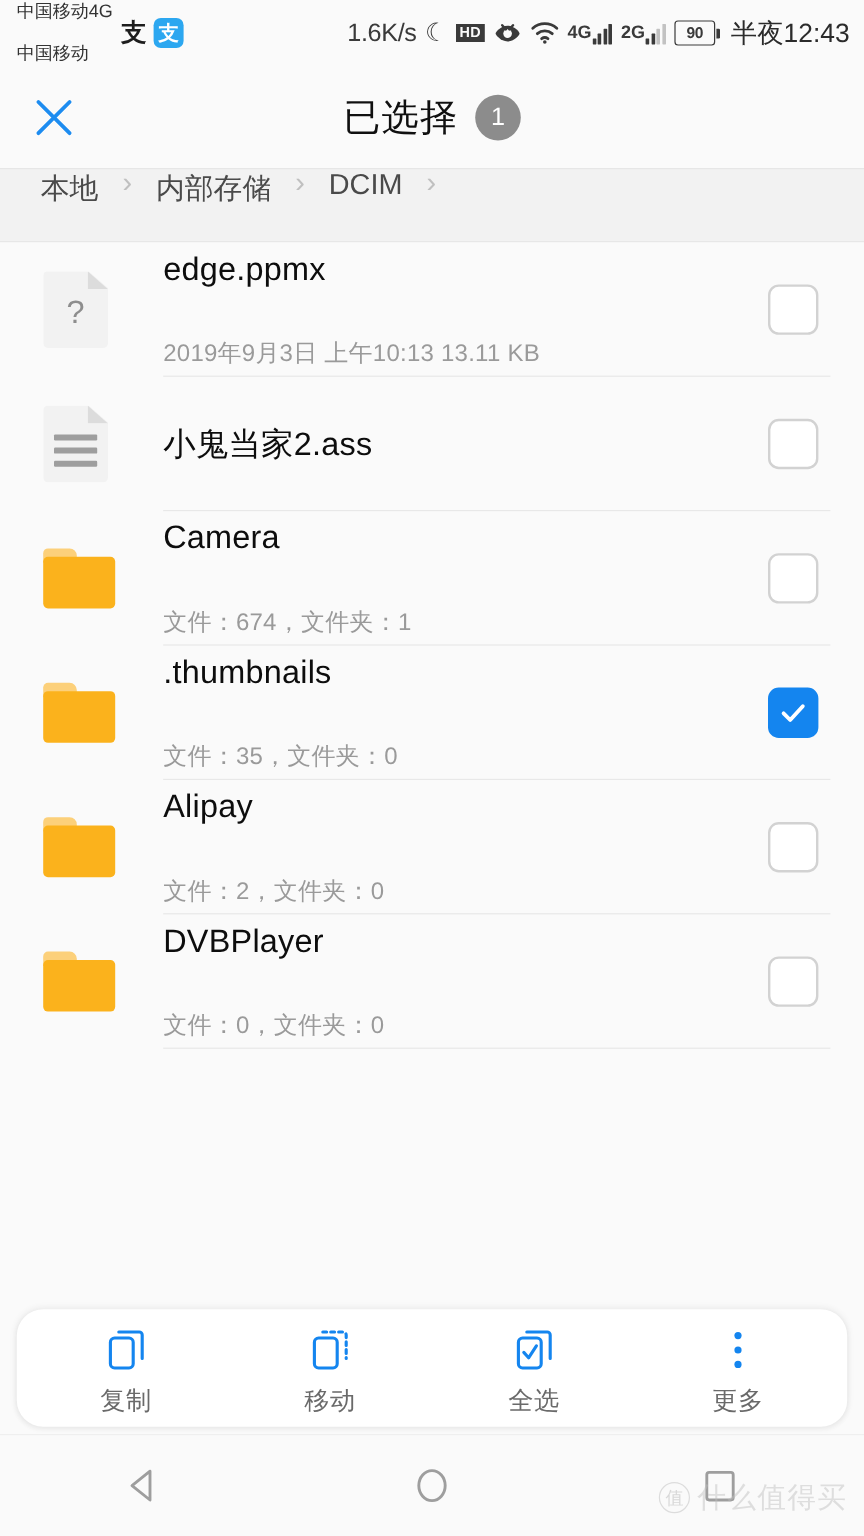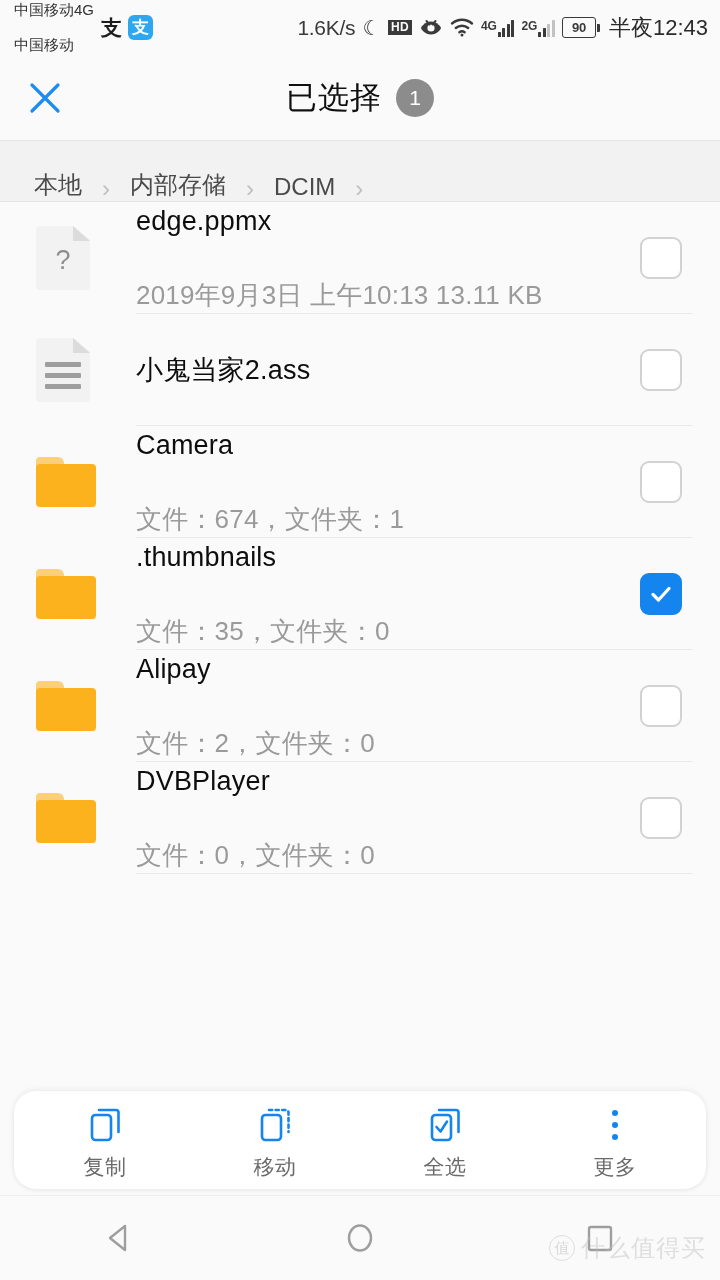--- a/index.html
+++ b/index.html
@@ -31,21 +31,21 @@
   .sb-right { margin-left:auto; display:flex; align-items:center; gap:7px; }
   .netspeed { font-size:21px; color:#3a3a3a; letter-spacing:-0.3px; }
   .moon-ico { font-size:21px; color:#3a3a3a; line-height:1; }
   .hd-badge {
     background:#3a3a3a; color:#fafafa; font-size:12px; font-weight:bold;
     border-radius:0; padding:1px 3px; line-height:1.1; letter-spacing:0.3px;
   }
   .eye-ico { line-height:0; }
   .wifi-ico { line-height:0; }
   .sig-group { display:flex; align-items:flex-end; gap:1px; }
-  .sig-label { font-size:12px; color:#3a3a3a; align-self:flex-start; margin-bottom:-2px; font-weight:600; }
+  .sig-label { font-size:15px; color:#3a3a3a; align-self:flex-start; margin-bottom:-2px; font-weight:600; }
   .bars { display:flex; align-items:flex-end; gap:1.5px; height:18px; }
   .bars i { width:3px; background:#3a3a3a; display:block; border-radius:0.5px; }
   .bars i:nth-child(1){height:5px;} .bars i:nth-child(2){height:9px;}
   .bars i:nth-child(3){height:13px;} .bars i:nth-child(4){height:17px;}
   .bars.dim i { background:#c2c2c2; }
   .bars.dim i:nth-child(1){background:#3a3a3a;} .bars.dim i:nth-child(2){background:#3a3a3a;}
   .battery { display:flex; align-items:center; }
   .batt-body {
     border:1.6px solid #3a3a3a; border-radius:3px;
     min-width:34px; height:21px; display:flex; align-items:center; justify-content:center;
@@ -68,35 +68,35 @@
   .title-text { font-size:31px; color:#101010; letter-spacing:1px; }
   .count-badge {
     width:38px; height:38px; border-radius:50%; background:#8c8c8c;
     color:#fff; font-size:21px; display:flex; align-items:center; justify-content:center;
   }
 
   
   .breadcrumb {
     height:62px; width:100%;
     background:#f2f2f2;
-    display:flex; align-items:flex-end;
+    display:flex; align-items:flex-start;
     padding-left:30px; gap:2px;
     border-top:1px solid #e6e6e6;
     border-bottom:1px solid #e4e4e4;
   }
   .crumb { font-size:24px; color:#4a4a4a; padding:0 4px; white-space:nowrap; }
   .crumb-sep { color:#c0c0c0; font-size:24px; padding:0 14px; line-height:1; }
 
   
   .list { width:100%; background:#fafafa; }
   .row { display:flex; align-items:center; height:112px; padding-left:36px; padding-right:28px; position:relative; }
   .row .icon-cell { width:74px; min-width:74px; display:flex; align-items:center; justify-content:flex-start; }
   .row .text-cell { flex:1; display:flex; flex-direction:column; justify-content:center; gap:9px; padding-left:26px; }
   .fname { font-size:27px; color:#0d0d0d; line-height:1.05; letter-spacing:0.2px; }
-  .fmeta { font-size:26px; color:#9a9a9a; line-height:1.05; letter-spacing:0.2px;margin-top:38px; }
+  .fmeta { font-size:20px; color:#9a9a9a; line-height:1.05; letter-spacing:0.2px;margin-top:38px; }
   .divider { position:absolute; left:136px; right:28px; bottom:0; height:1px; background:#e8e8e8; }
 
   
   .doc-ico { position:relative; width:54px; height:64px; }
   .doc-ico .page {
     position:absolute; inset:0; background:#f2f2f2; border-radius:4px;
     clip-path: polygon(0 0, 70% 0, 100% 22%, 100% 100%, 0 100%);
   }
   .doc-ico .fold {
     position:absolute; right:0; top:0; width:17px; height:15px;

